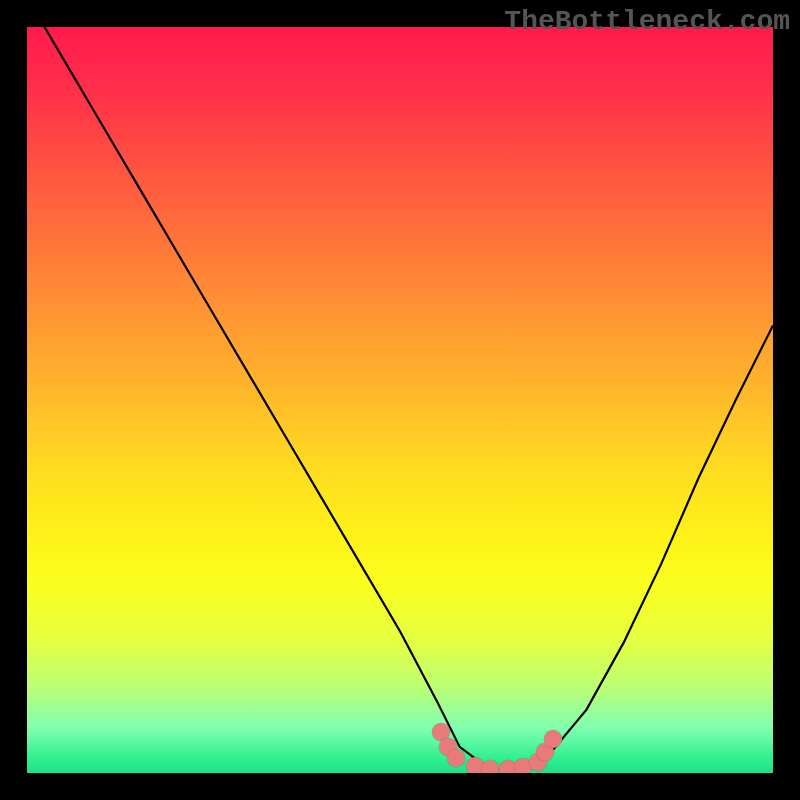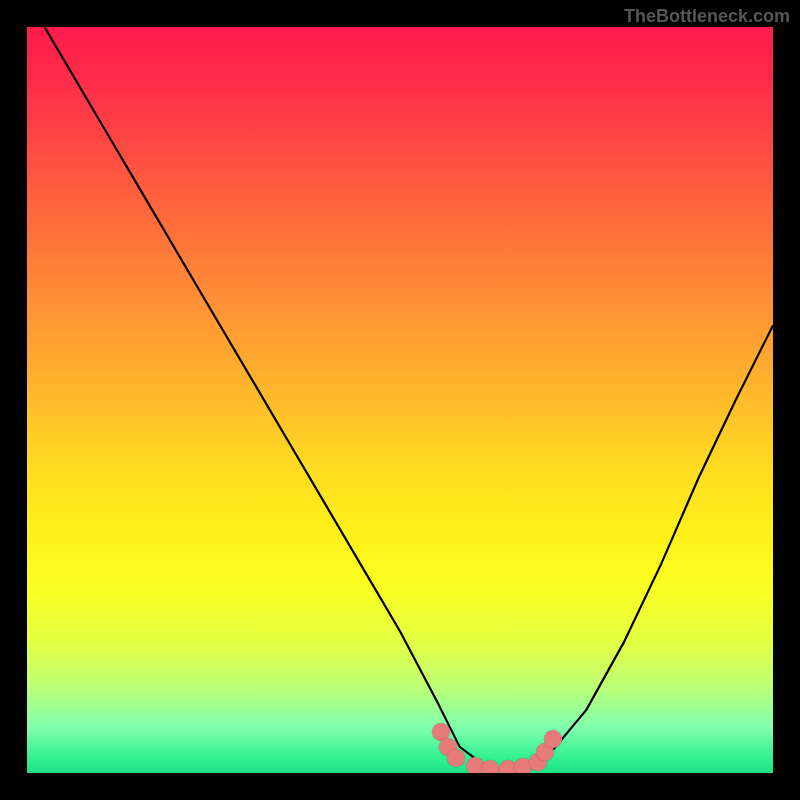--- a/index.html
+++ b/index.html
@@ -9,23 +9,24 @@
     background: #000;
     position: relative;
     font-family: Arial, sans-serif;
     overflow: hidden;
   }
   .watermark {
     position: absolute;
     top: 6px;
     right: 10px;
     color: #555;
-    font-size: 18px;
+    font-size: 28px;
     font-weight: bold;
     z-index: 10;
+    font-family: Liberation Mono, monospace;
   }
   .plot-area {
     position: absolute;
     left: 27px;
     top: 27px;
     width: 746px;
     height: 746px;
     overflow: hidden;
   }
   .gradient-bg {

